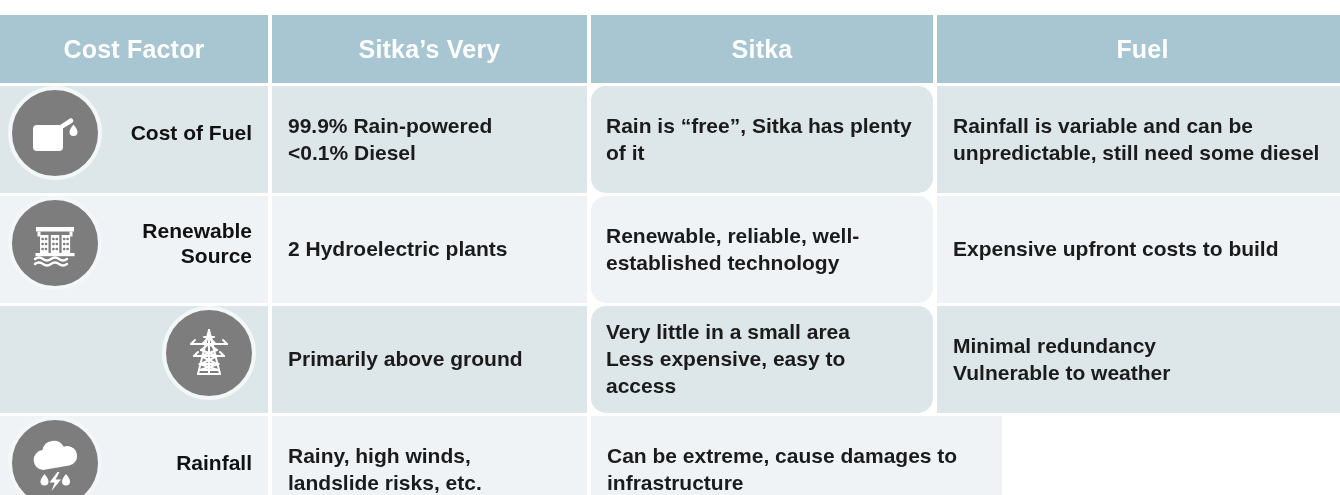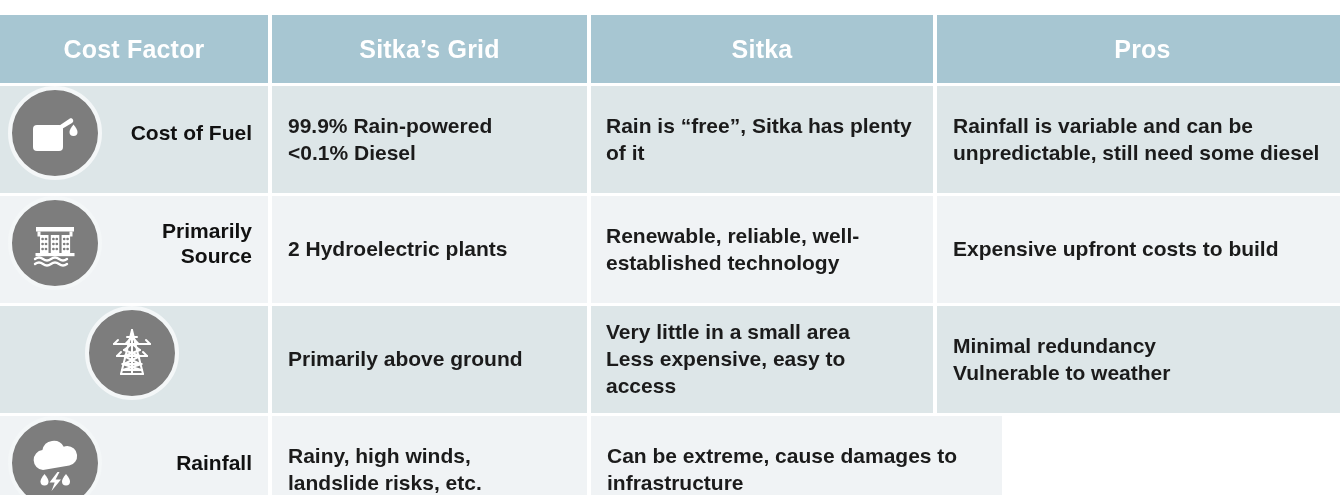--- a/index.html
+++ b/index.html
@@ -67,28 +67,28 @@
     font-size: 21px;
     line-height: 1.28;
     color: #1b1b1b;
   }
   .td:last-child { margin-right: 0; }
 
   .row-dark .td { background: #dde6e8; }
   .row-light .td { background: #f0f3f5; }
 
   .cell-factor {
-    justify-content: center;
+    justify-content: flex-end;
     padding: 0 12px 13px 8px;
   }
   .cell-text {
     padding: 0 14px 0 16px;
     font-weight: bold;
   }
-  .cell-text.pad-pros { padding-left: 15px; }
+  .cell-text.pad-pros { padding-left: 15px; border-radius: 15px; }
   .cell-text.pad-cons { padding-left: 16px; }
 
   .factor-label {
     flex: 1 1 auto;
     text-align: right;
     font-size: 21px;
     font-weight: bold;
     color: #111111;
     line-height: 1.2;
     padding-right: 4px;
@@ -115,27 +115,27 @@
 </head>
 <body>
 
 <div class="table">
 
   <div class="thead">
     <div class="th c1">
       <span>Cost Factor</span>
     </div>
     <div class="th c2">
-      <span>Sitka’s Grid</span>
+      <span>Sitka’s Very</span>
     </div>
     <div class="th c3">
       <span>Sitka</span>
     </div>
     <div class="th c4">
-      <span>Pros</span>
+      <span>Fuel</span>
     </div>
   </div>
 
   <div class="trow row-dark">
     <div class="td c1 cell-factor">
       <span class="icon-badge">
         <svg width="56" height="56" viewBox="0 0 56 56" aria-hidden="true">
           <g fill="#ffffff">
             <path d="M10 20 h22 a4 4 0 0 1 4 4 v18 a4 4 0 0 1 -4 4 h-22 a4 4 0 0 1 -4 -4 v-18 a4 4 0 0 1 4 -4 z"></path>
             <path d="M13.5 20 h13 l-1 4.5 c-0.4 1.8 -2.2 2.9 -4 2.4 l-7.2 -2.1 c-1.6 -0.5 -2.3 -2.3 -1.4 -3.6 z"></path>
@@ -184,21 +184,21 @@
               <circle cx="40.6" cy="29" r="1.35"></circle>
             <circle cx="37.2" cy="34" r="1.35"></circle>
               <circle cx="40.6" cy="34" r="1.35"></circle>
           </g>
           <g fill="none" stroke="#ffffff" stroke-width="2.4" stroke-linecap="round">
             <path d="M8 44 q4 -3 8 0 q4 3 8 0 q4 -3 8 0 q4 3 8 0"></path>
             <path d="M8 49 q4 -3 8 0 q4 3 8 0 q4 -3 8 0 q4 3 8 0"></path>
           </g>
         </svg>
       </span>
-      <span class="factor-label">Primarily Source</span>
+      <span class="factor-label">Renewable Source</span>
     </div>
     <div class="td c2 cell-text cell-multiline">2 Hydroelectric plants</div>
     <div class="td c3 cell-text pad-pros cell-multiline">Renewable, reliable, well-established technology</div>
     <div class="td c4 cell-text pad-cons cell-multiline">Expensive upfront costs to build</div>
   </div>
 
   <div class="trow row-dark">
     <div class="td c1 cell-factor">
       <span class="icon-badge">
         <svg width="58" height="58" viewBox="0 0 58 58" aria-hidden="true">

